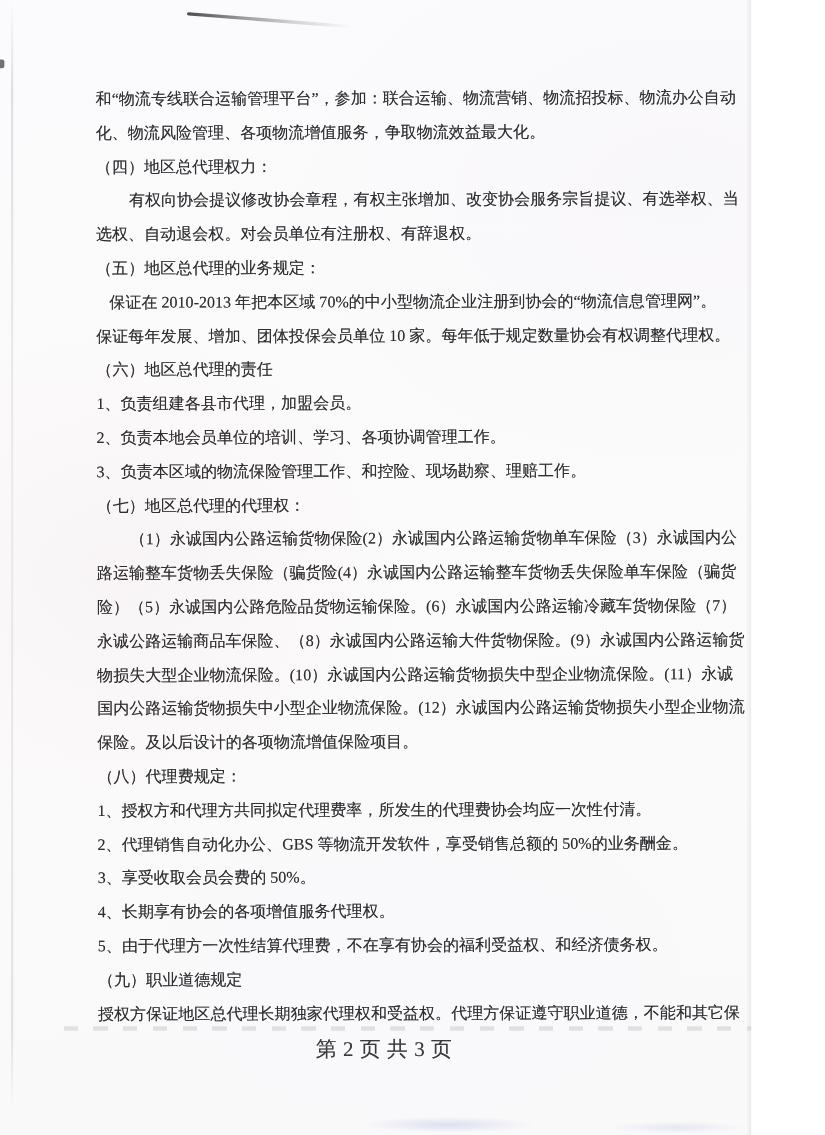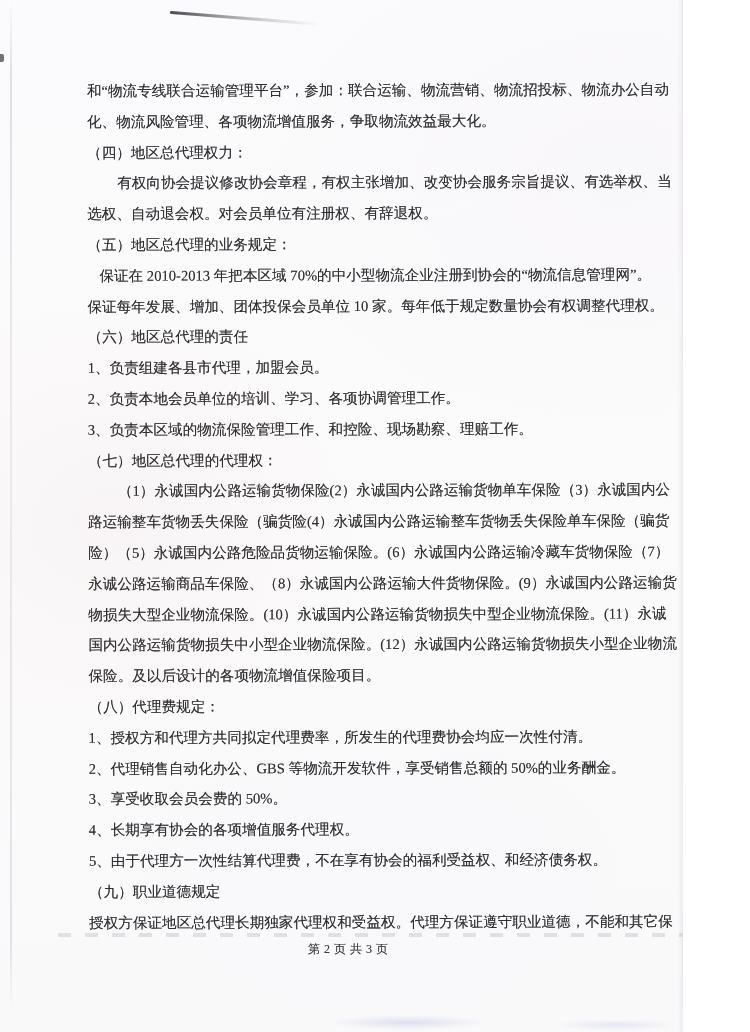--- a/index.html
+++ b/index.html
@@ -84,22 +84,22 @@
     height: 30.8px; line-height: 30.8px;
     font-size: 14.6px;
     color: #2f2e31;
     white-space: nowrap;
     text-shadow: 0 0 0.6px rgba(47,46,49,0.55);
   }
   .ind-2 { padding-left: 30px; }  
   .ind-1 { padding-left: 12px; }  
 
   .page-footer {
-    position: absolute; left: 308px; top: 941px;
-    font-size: 12px; letter-spacing: 0.5px;
+    position: absolute; left: 287px; top: 941px;
+    font-size: 19px; letter-spacing: 0.5px;
     color: #3a393d;
     text-shadow: 0 0 0.6px rgba(58,57,61,0.5);
     white-space: nowrap;
   }
 </style>
 </head>
 <body>
 
 <div class="scan-page">
 

